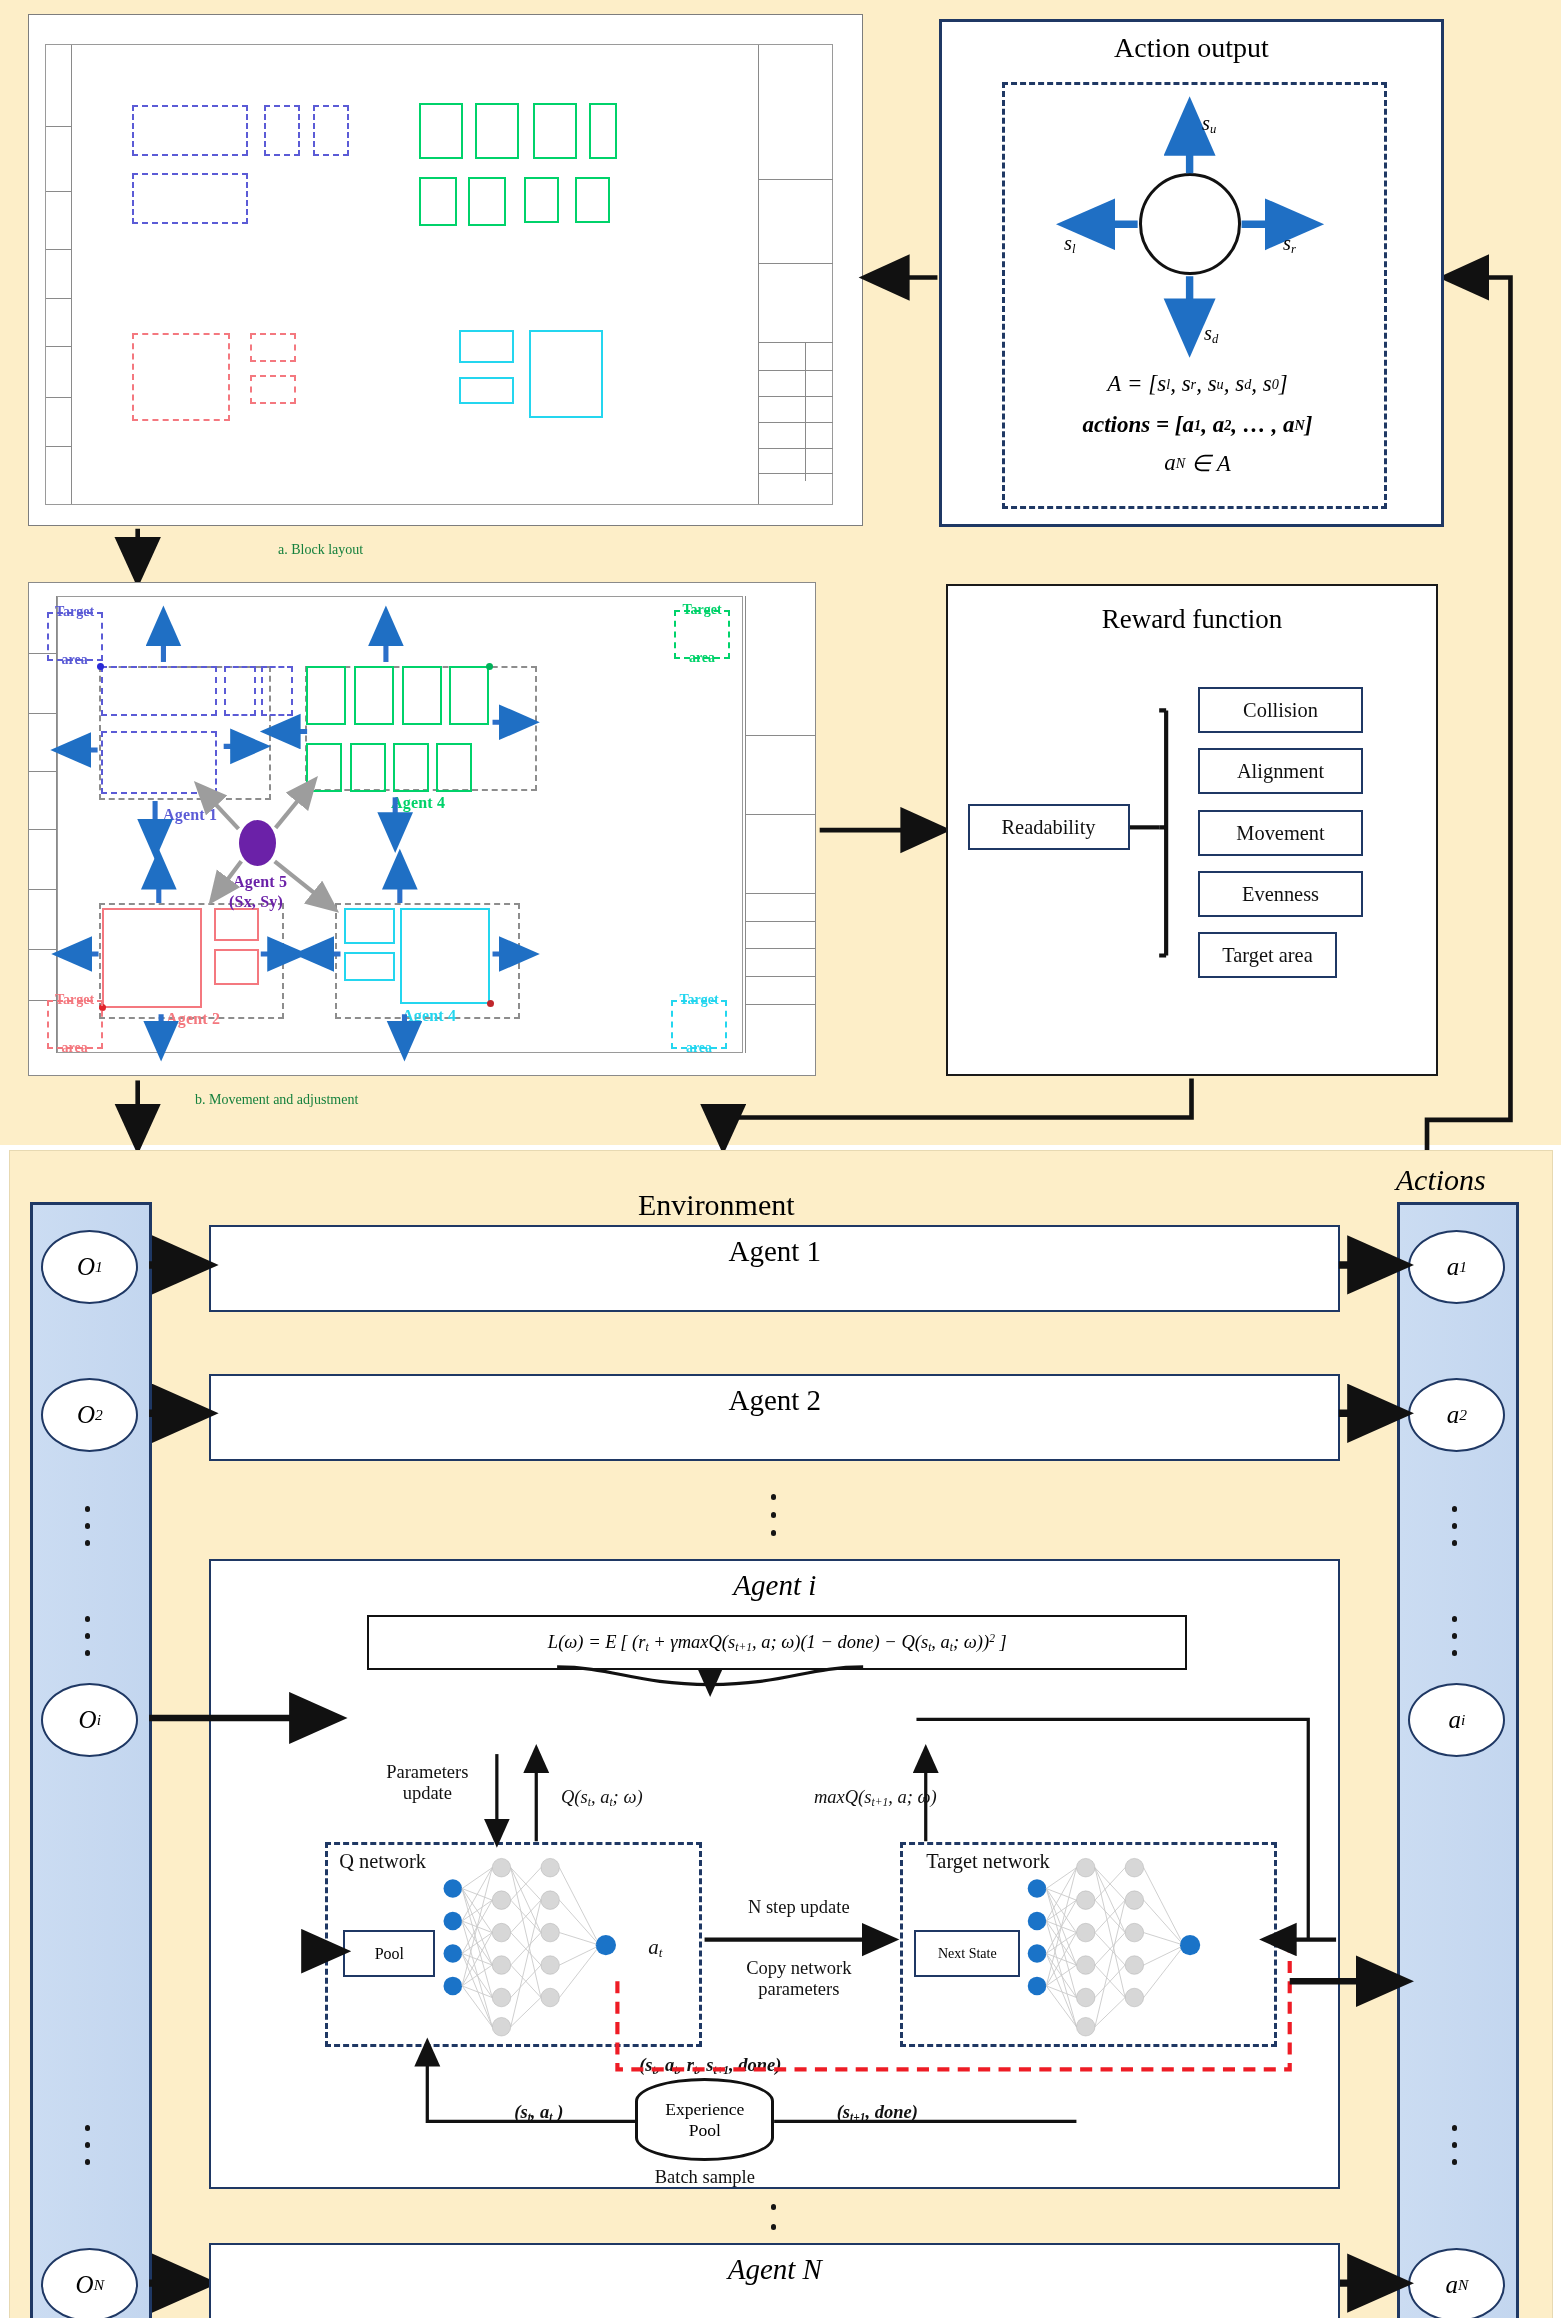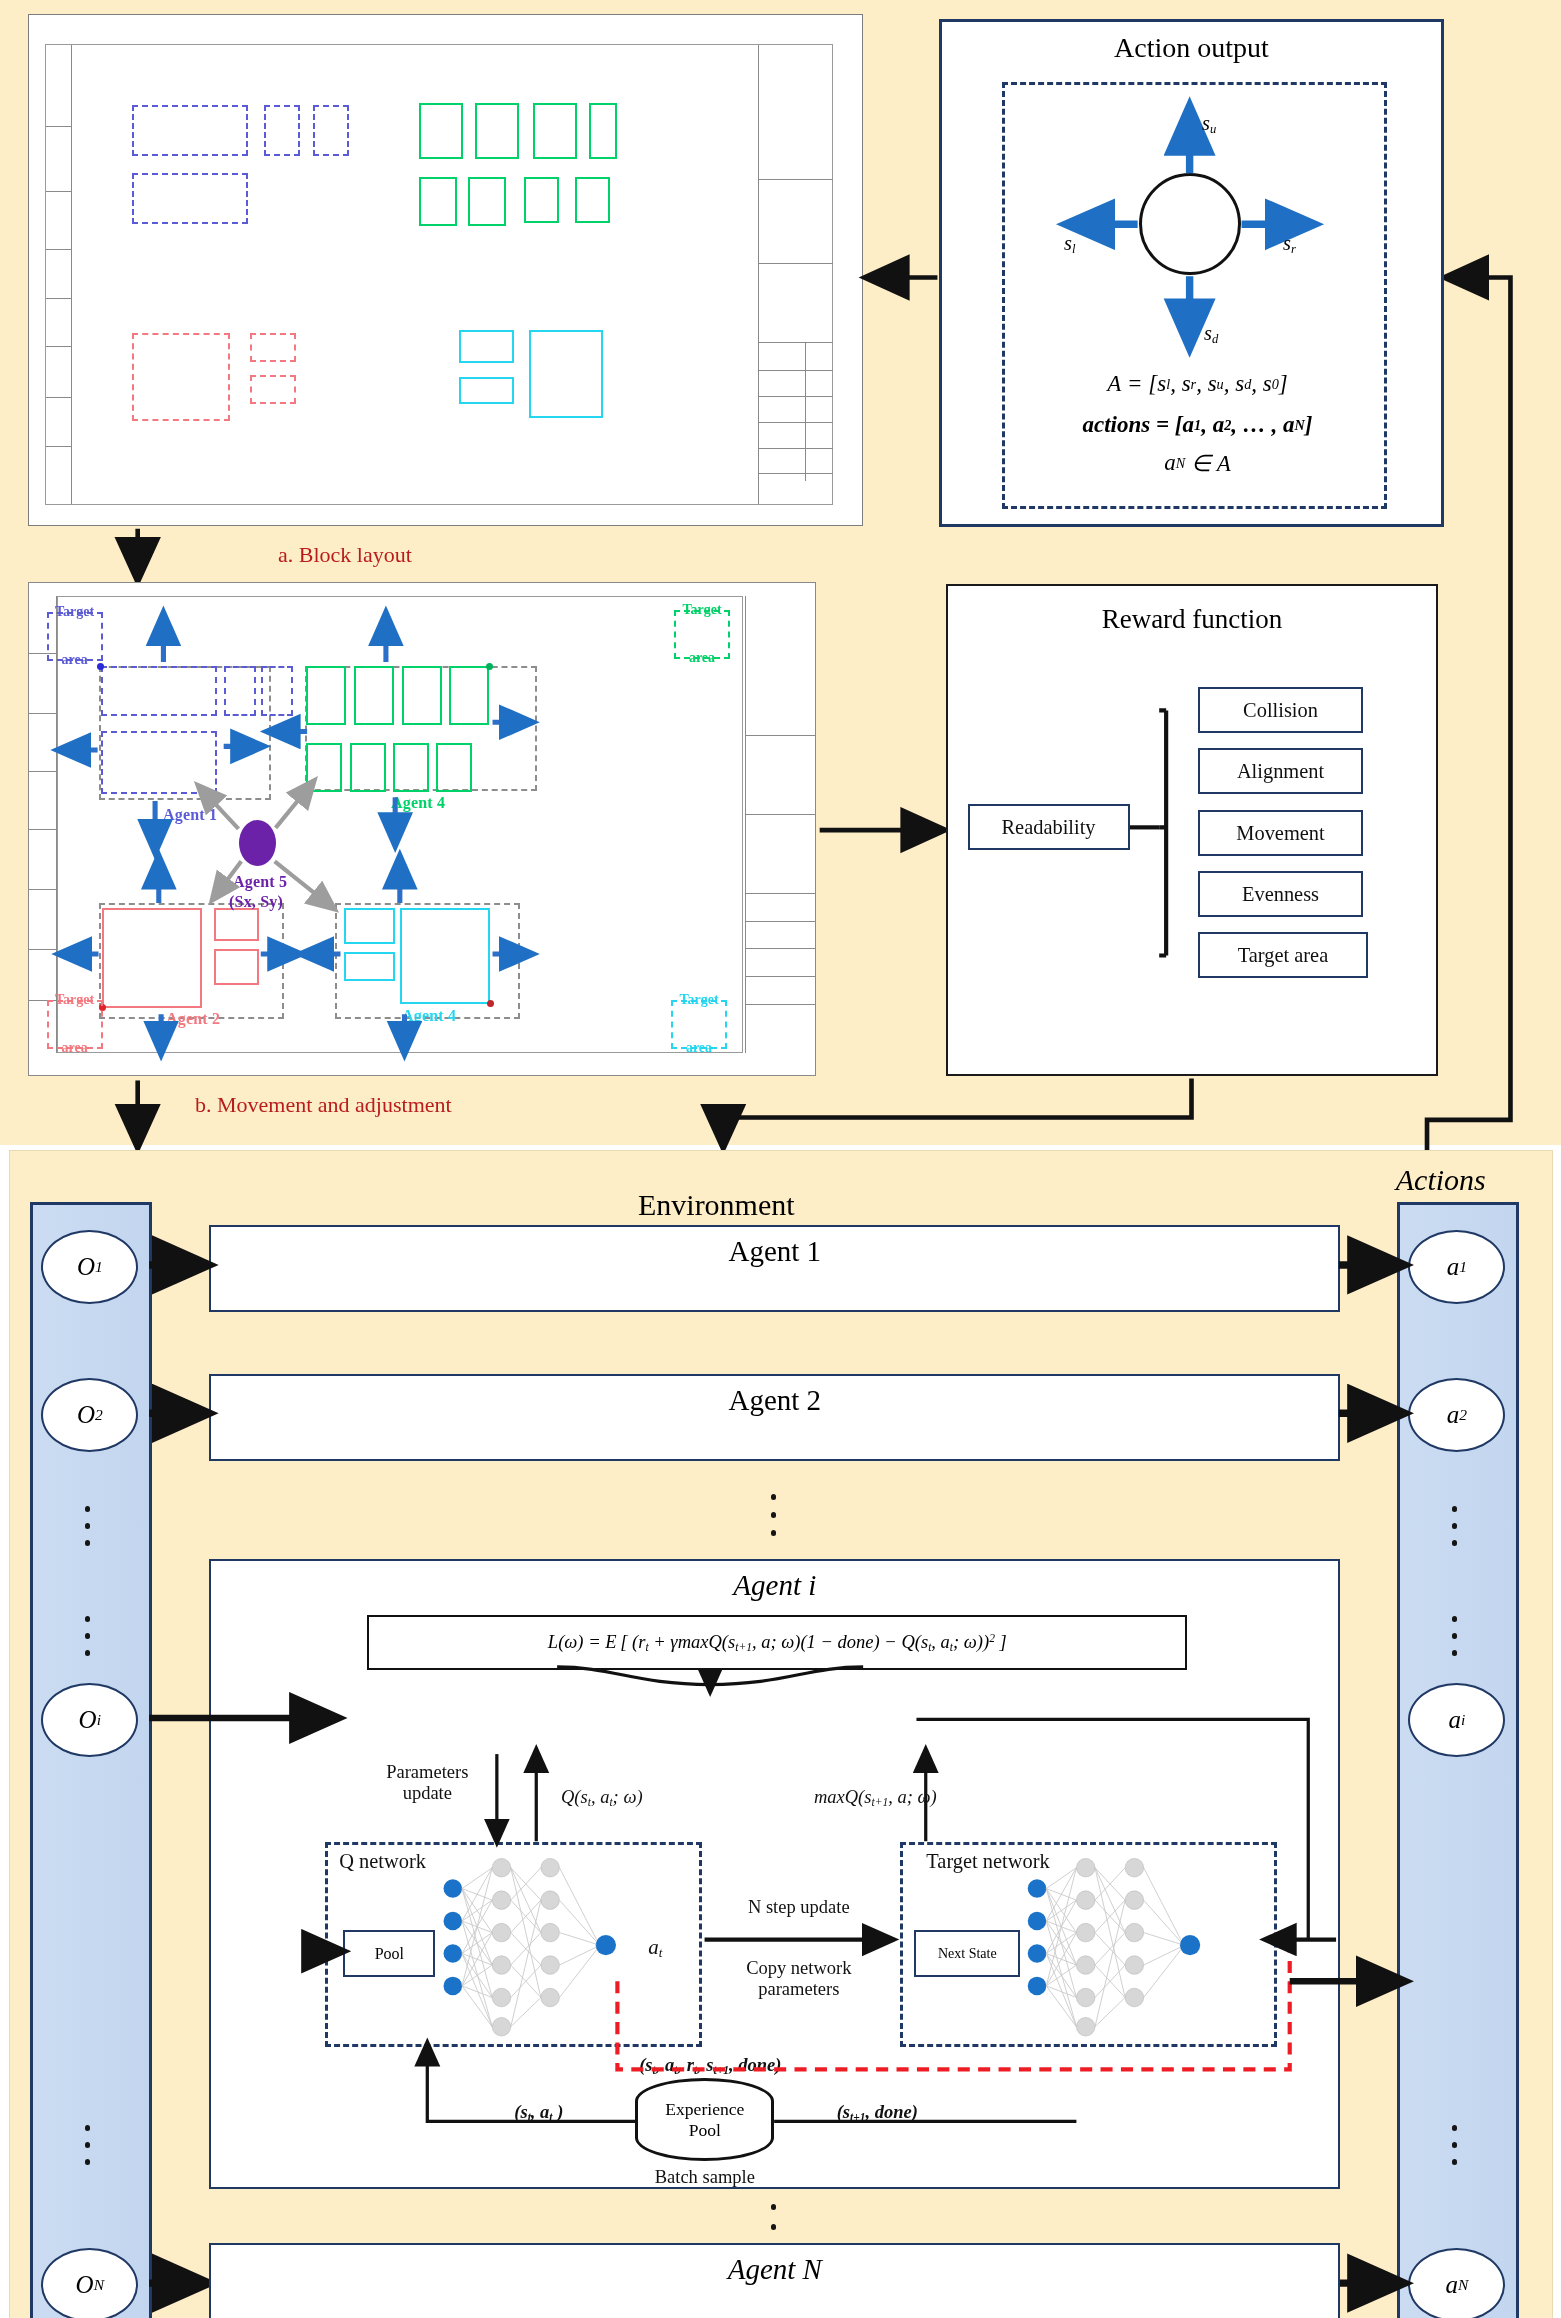--- a/index.html
+++ b/index.html
@@ -32,21 +32,21 @@
   .blk.solid{border-style:solid;border-width:2.3px;}
 
   
   #panelB{left:28px;top:582px;width:788px;height:494px;background:#ffffff;border:1.9px solid #8a8a8a;}
 
   .agentlabel{position:absolute;font-weight:bold;font-size:16px;letter-spacing:0.2px;}
   .targetbox{position:absolute;box-sizing:border-box;border:2.3px dashed;font-size:14px;font-weight:bold;
      display:flex;flex-direction:column;align-items:center;justify-content:center;line-height:1.05;gap:33px;}
 
   
-  .caption{position:absolute;font-size:22px;color:#b91c1c;}
+  .caption{position:absolute;font-size:14px;color:#15803d;}
 
   
   #actionPanel{left:939px;top:18.5px;width:505px;height:508px;background:#ffffff;border:3.2px solid #1f3864;}
   #actionDashed{left:60px;top:60px;width:385px;height:427px;border:3.2px dashed #1f3864;}
   .axlabel{position:absolute;font-size:20.4px;font-style:italic;}
 
   
   #rewardPanel{left:946px;top:584px;width:492px;height:492px;background:#ffffff;border:2.8px solid #1a1a1a;}
   .rwdbox{position:absolute;box-sizing:border-box;border:2.3px solid #1f3864;background:#fff;
     display:flex;align-items:center;justify-content:center;font-size:20.4px;color:#101010;}
@@ -319,21 +319,21 @@
 
   <div class="abs" id="rewardPanel">
     <div class="abs ctr" style="left:0;top:17.6px;width:100%;height:32px;font-size:27px;">Reward function</div>
 
     <div class="rwdbox" style="left:19.5px;top:218px;width:162px;height:46px;">Readability</div>
 
     <div class="rwdbox" style="left:250px;top:101px;width:165px;height:46px;">Collision</div>
     <div class="rwdbox" style="left:250px;top:162px;width:165px;height:46px;">Alignment</div>
     <div class="rwdbox" style="left:250px;top:224px;width:165px;height:46px;">Movement</div>
     <div class="rwdbox" style="left:250px;top:285px;width:165px;height:46px;">Evenness</div>
-    <div class="rwdbox" style="left:250px;top:346px;width:170px;height:46px;">Target area</div>
+    <div class="rwdbox" style="left:250px;top:346px;width:139px;height:46px;">Target area</div>
 
     <svg class="ov" width="492" height="492" viewBox="0 0 1060 1060">
       <path d="M392 520 L455 520" stroke="#111" stroke-width="9" fill="none"></path>
       <path d="M455 268 L470 268 M470 268 L470 796 M470 796 L455 796 M455 520 L470 520" stroke="#111" stroke-width="9" fill="none"></path>
       <path d="M470 268 L535 268 M470 400 L535 400 M470 532 L535 532 M470 664 L535 664 M470 796 L535 796" stroke="#111" stroke-width="9" fill="none" opacity="0"></path>
     </svg>
   </div>
 
   <div class="abs" id="sectionC">
 

